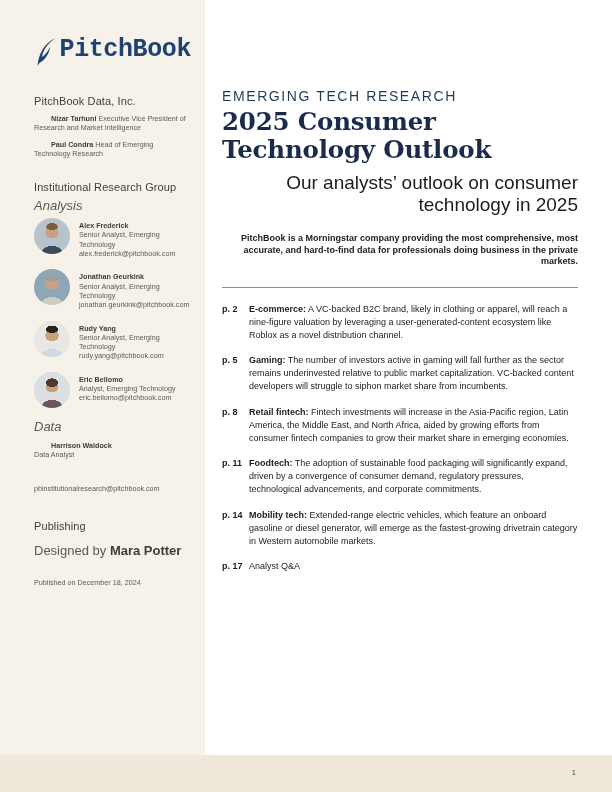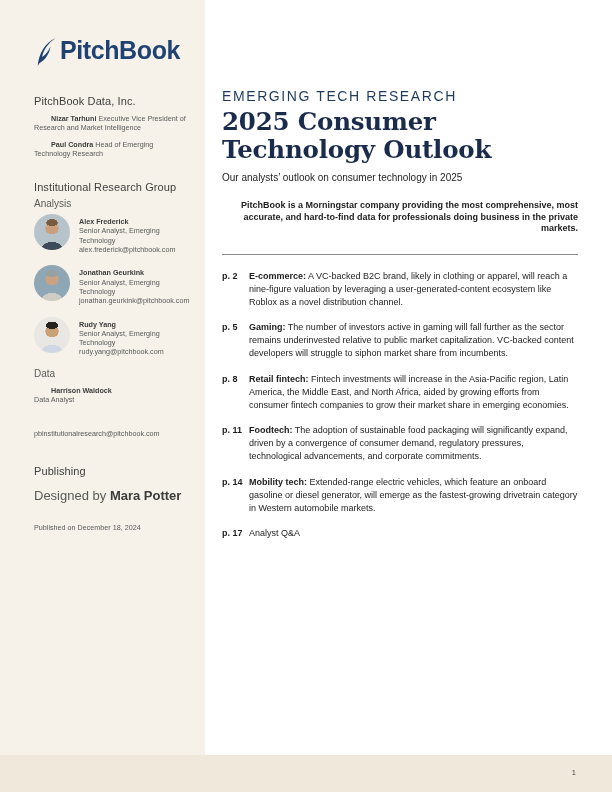--- a/index.html
+++ b/index.html
@@ -19,32 +19,32 @@
     width: 205px; height: 755px;
     background: #f6f2ea;
     box-sizing: border-box;
     padding: 36px 14px 0 34px;
     color: #595959;
   }
   .logo { display: flex; align-items: flex-start; gap: 3px; }
   .logo svg { width: 23px; height: 29px; margin-top: 1px; }
   .logo-text {
     font-size: 25px; font-weight: bold; letter-spacing: -0.4px;
-    color: #1f4273; line-height: 28px;
+    color: #1f4273; line-height: 28px; font-family: Liberation Mono, monospace;
   }
   .sb-h {
     font-size: 11px; font-weight: 400; color: #414141;
     margin: 0; letter-spacing: 0.1px;
   }
   .sb-h.org { margin-top: 29px; }
   .sb-h.irg { margin-top: 23px; }
   .sb-h.pub { margin-top: 27px; }
   .person { font-size: 7.2px; line-height: 9.3px; margin: 7px 0 0 0; color: #595959; }
   .person b { color: #3c3c3c; padding-left: 17px; }
-  .sb-label { font-size: 10px; color: #595959; margin-top: 5px; }
+  .sb-label { font-size: 13px; color: #595959; margin-top: 5px; font-style: italic; }
   .analysts { margin-top: 5px; }
   .analyst { display: flex; gap: 9px; margin-bottom: 11px; }
   .photo {
     width: 36px; height: 36px; border-radius: 50%; flex: 0 0 36px;
   }
   .photo-1 { background:
       radial-gradient(ellipse 26% 16% at 50% 24%, #7a5b3e 60%, transparent 62%),
       radial-gradient(ellipse 30% 27% at 50% 40%, #c99f7e 60%, transparent 62%),
       radial-gradient(ellipse 46% 30% at 50% 96%, #3c4a5a 60%, transparent 62%),
       #b7c3cb; }
@@ -80,21 +80,21 @@
   .eyebrow {
     margin-top: 88px;
     font-size: 14px; letter-spacing: 1.6px; color: #1e3a5e;
   }
   .title {
     margin: 4px 0 0 0;
     font-family: "DejaVu Serif", "Liberation Serif", serif;
     font-size: 24.5px; font-weight: bold; line-height: 28px;
     color: #1a2b4c; max-width: 290px; letter-spacing: -0.2px;
   }
-  .subtitle { margin-top: 8px; font-size: 10px; color: #1d1d1d; }
+  .subtitle { margin-top: 8px; font-size: 19px; color: #1d1d1d; text-align: right; }
   .intro {
     margin: 17px 0 0 0;
     font-size: 9px; font-weight: bold; line-height: 11.5px; color: #1d1d1d; text-align: right;
   }
   .rule { margin-top: 19px; border: none; border-top: 1.5px solid #8c8c8c; }
   .outlooks-h { margin: 22px 0 0 0; font-size: 14.5px; font-weight: bold; color: #0f0f0f; }
   .toc { margin-top: 15px; }
   .toc-item { display: flex; margin-bottom: 12.5px; }
   .toc-page { flex: 0 0 27px; font-size: 9px; font-weight: bold; line-height: 13px; }
   .toc-text { font-size: 9px; line-height: 13px; width: 329px; }
@@ -148,20 +148,28 @@
         </div>
       </div>
       <div class="analyst">
         <div class="photo photo-3"></div>
         <div class="a-info">
           <div class="a-name">Rudy Yang</div>
           <div class="a-role">Senior Analyst, Emerging Technology</div>
           <div class="a-email">rudy.yang@pitchbook.com</div>
         </div>
       </div>
+      <div class="analyst">
+        <div class="photo photo-4"></div>
+        <div class="a-info">
+          <div class="a-name">Eric Bellomo</div>
+          <div class="a-role">Analyst, Emerging Technology</div>
+          <div class="a-email">eric.bellomo@pitchbook.com</div>
+        </div>
+      </div>
     </div>
 
     <div class="sb-label data-block">Data</div>
     <p class="person">
       <b class="a-name">Harrison Waldock</b><br>
       <span>Data Analyst</span>
     </p>
 
     <div class="contact">pbinstitutionalresearch@pitchbook.com</div>
 

